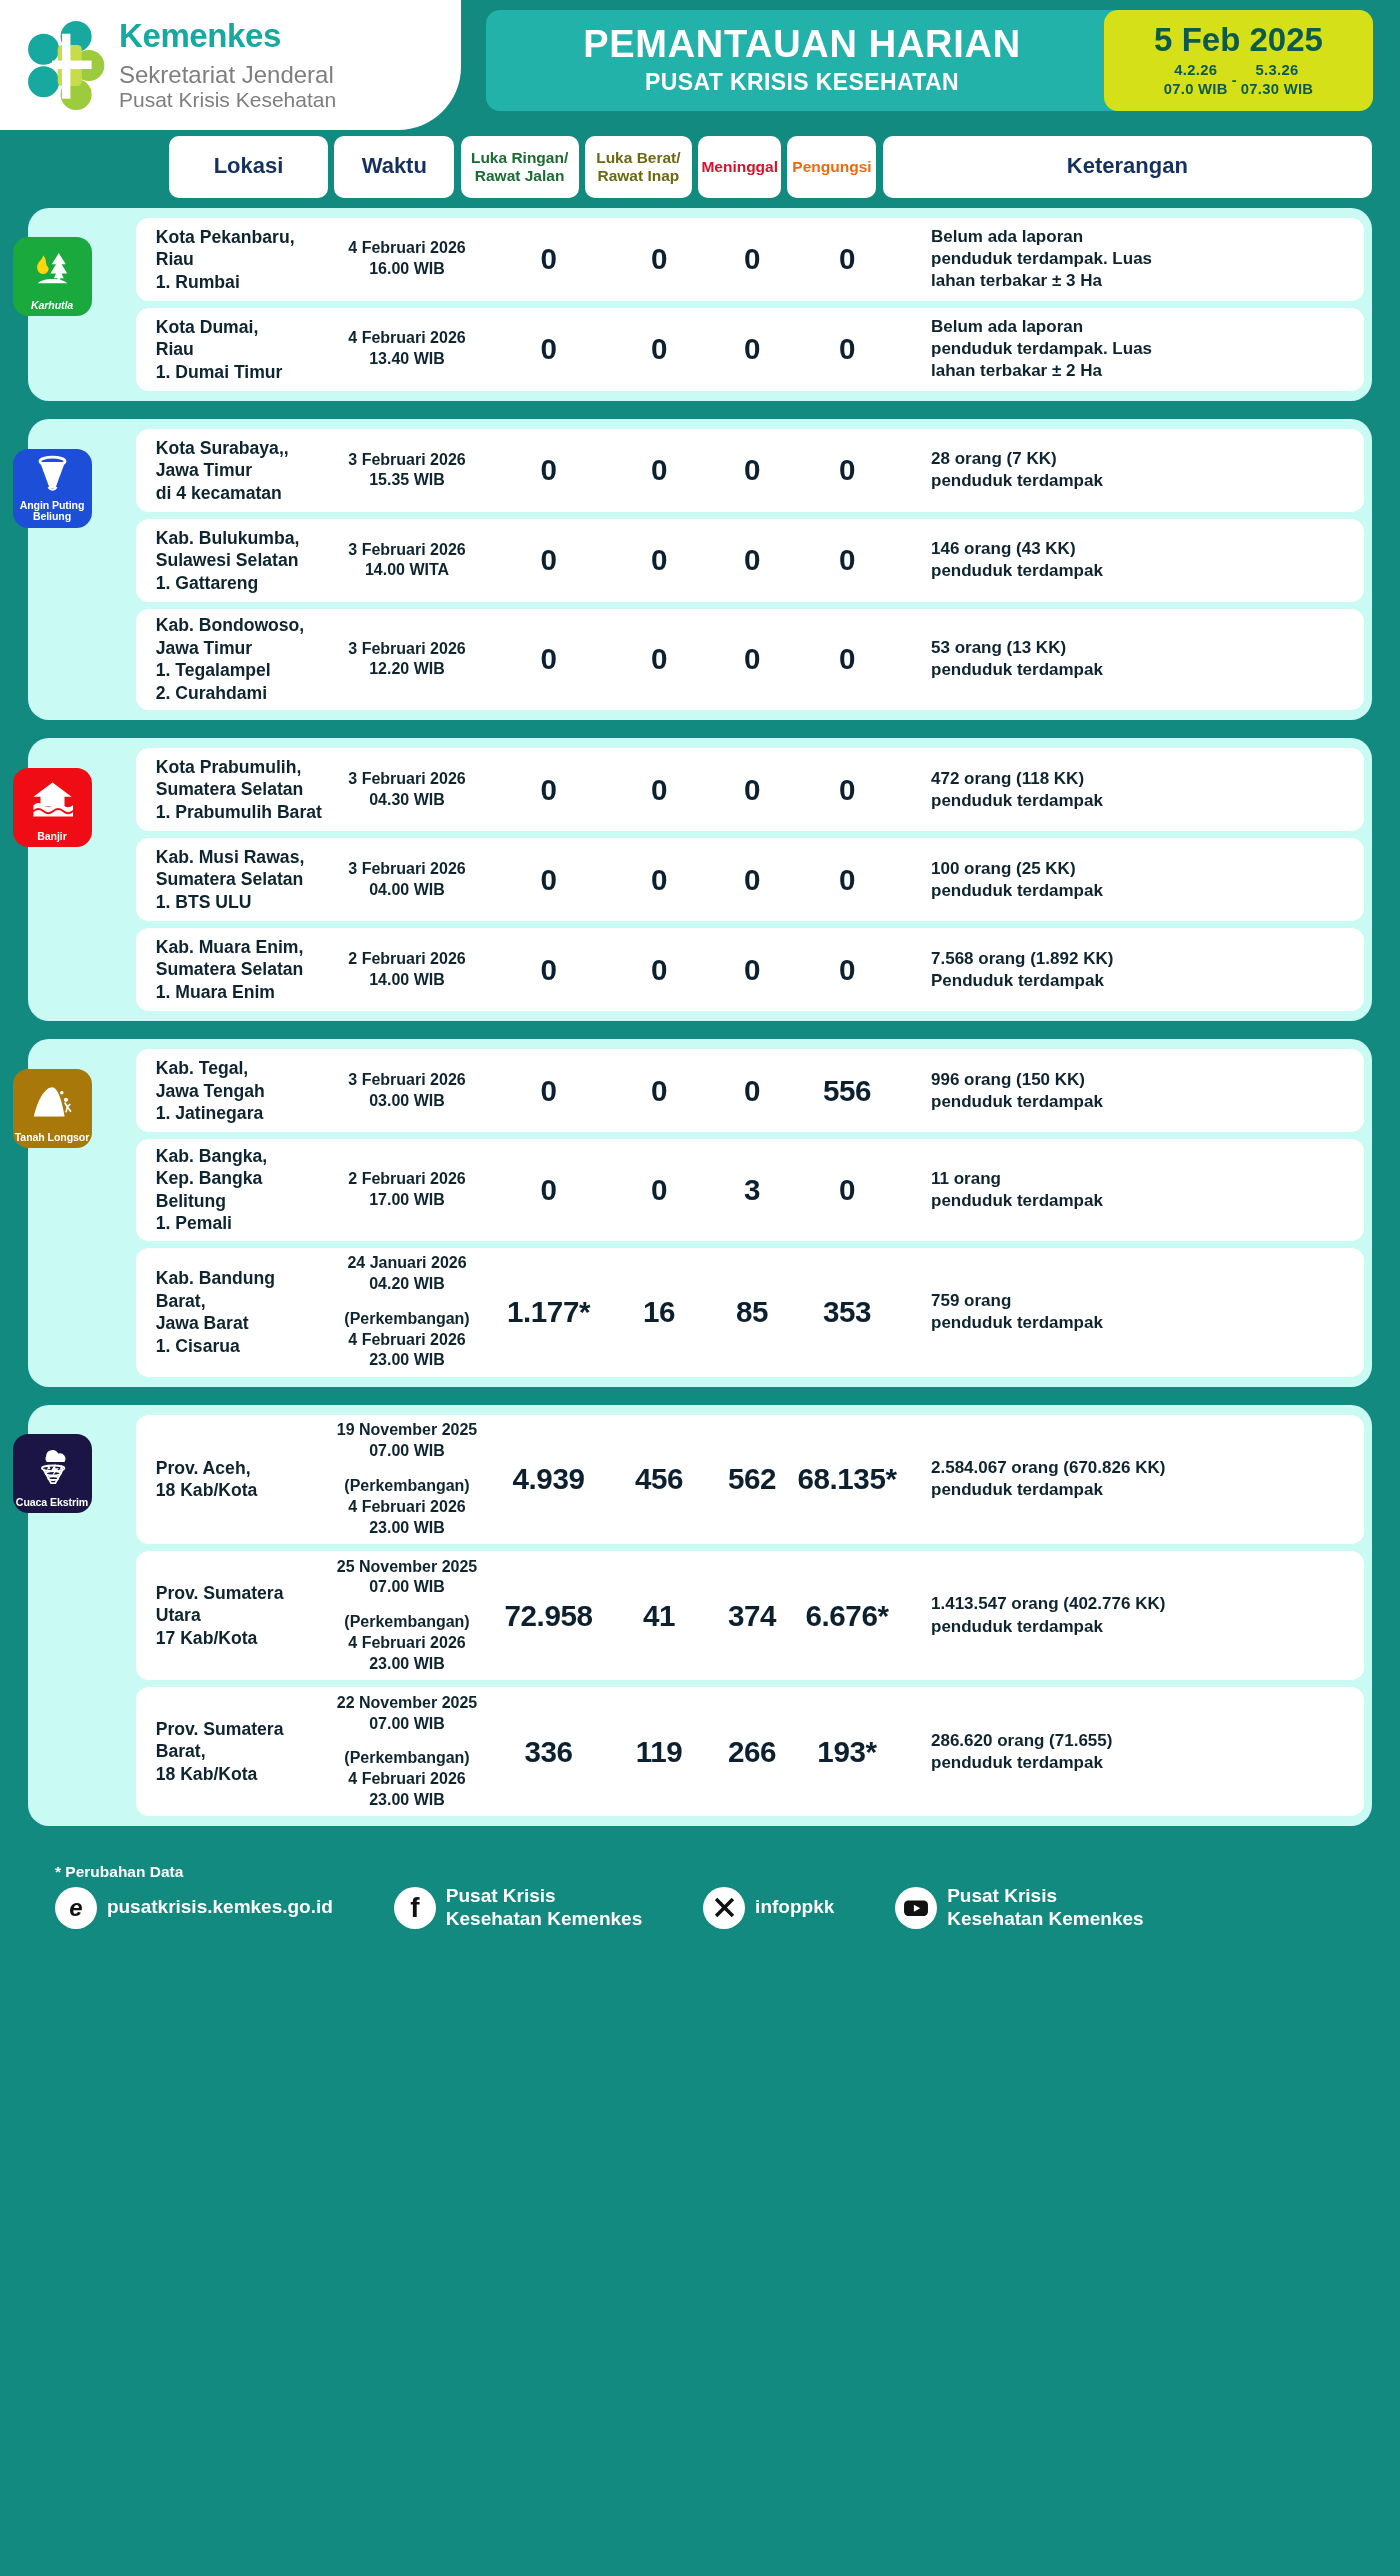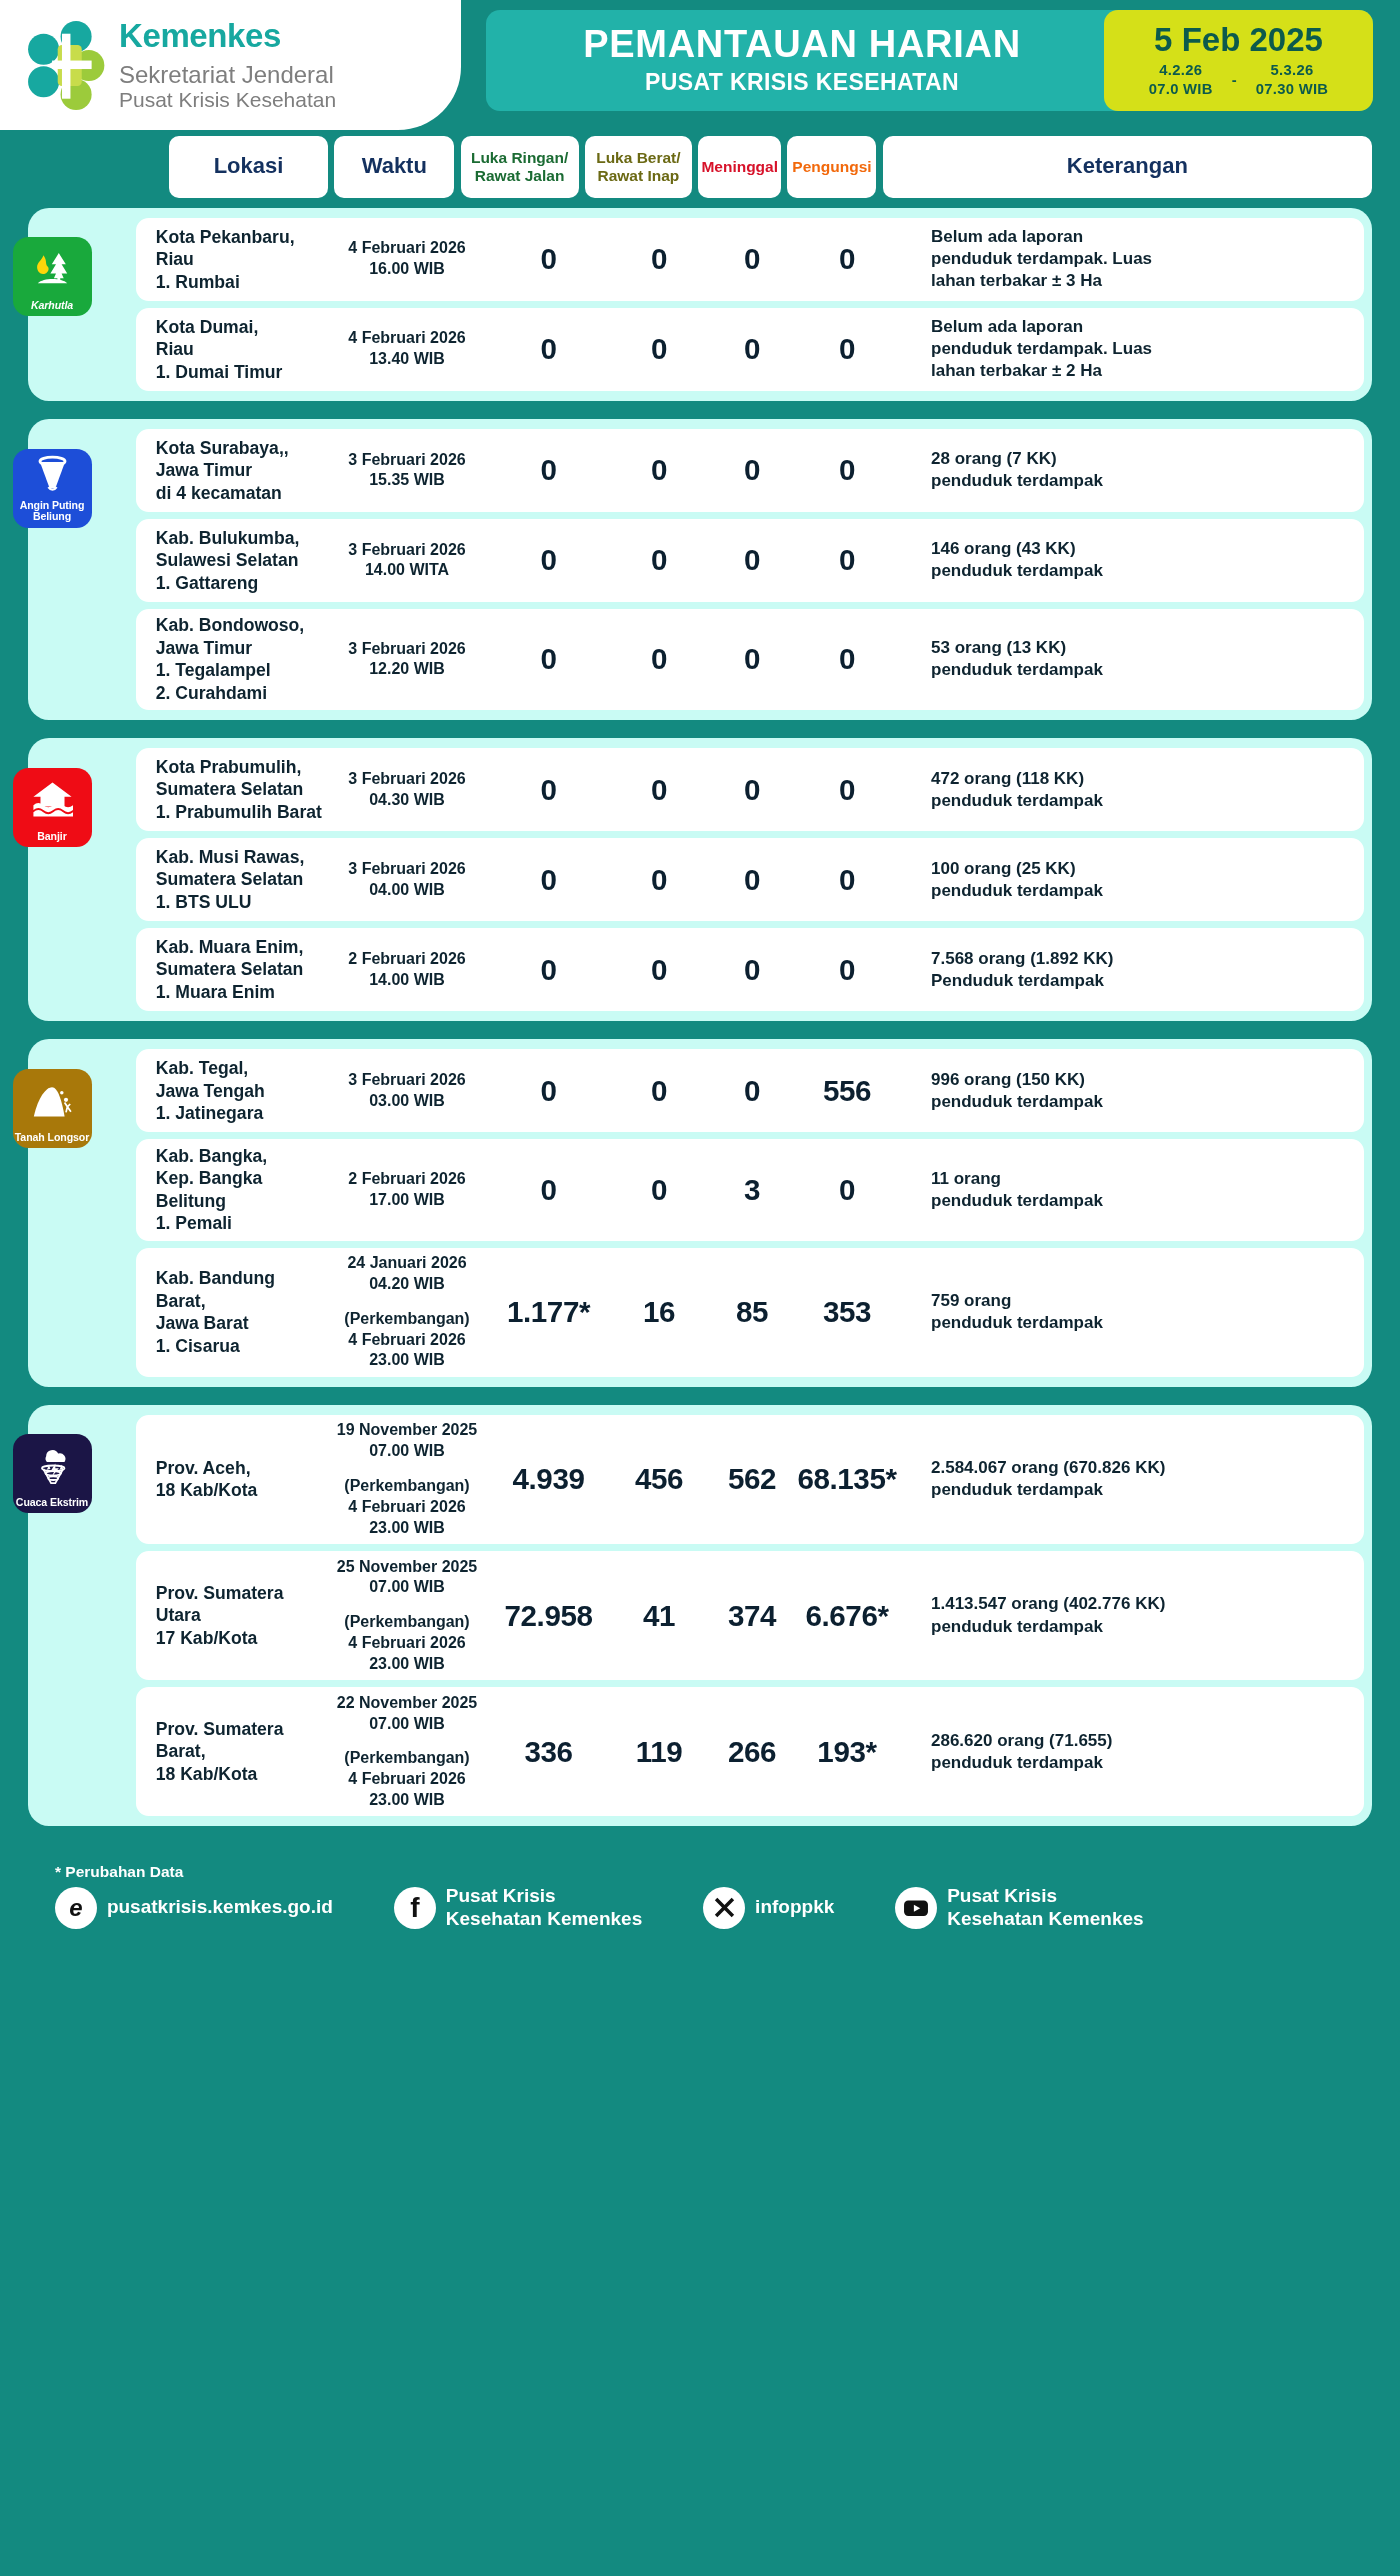--- a/index.html
+++ b/index.html
@@ -43,21 +43,21 @@
   }
   .date-badge {
     width: 269px; height: 101px; flex: none;
     background: #d5e018; border-radius: 14px;
     display: flex; flex-direction: column; align-items: center;
     justify-content: center; padding: 4.2px 5.6px;
   }
   .date-main { font-size: 33px; font-weight: bold; color: #0c5a4c; line-height: 1; }
   .date-range {
     display: flex; align-items: center; justify-content: center;
-    gap: 19px; margin-top: 5.6px; width: 100%;
+    gap: 4px; margin-top: 5.6px; width: 100%;
   }
   .date-part { font-size: 14.8px; font-weight: bold; color: #0c5a4c; line-height: 1.25; text-align: center; letter-spacing: 0.3px; }
   .date-dash { font-size: 14.8px; font-weight: bold; color: #0c5a4c; }
 
   
   .col-head { display: flex; align-items: stretch; padding: 5.6px 28px 0 28px; gap: 6.3px; height: 68px; }
   .pill {
     background: #ffffff; border-radius: 9.9px;
     display: flex; align-items: center; justify-content: center;
     text-align: center; font-weight: bold; line-height: 1.12;

